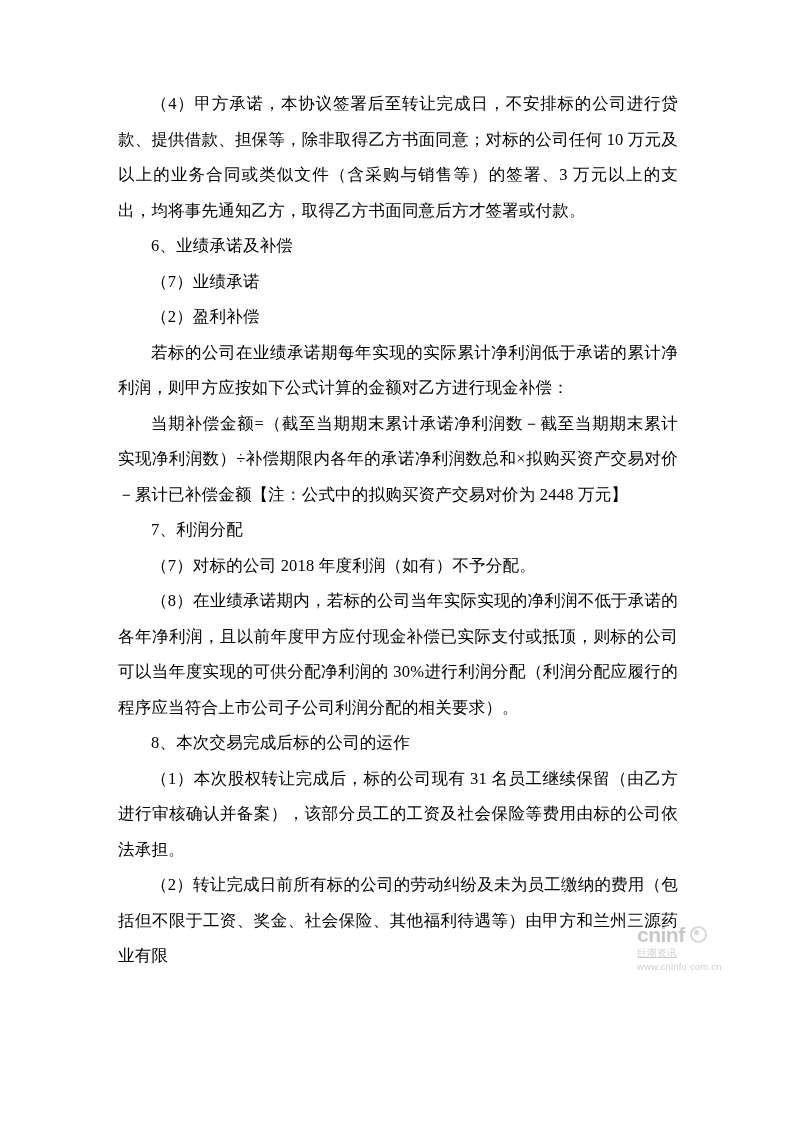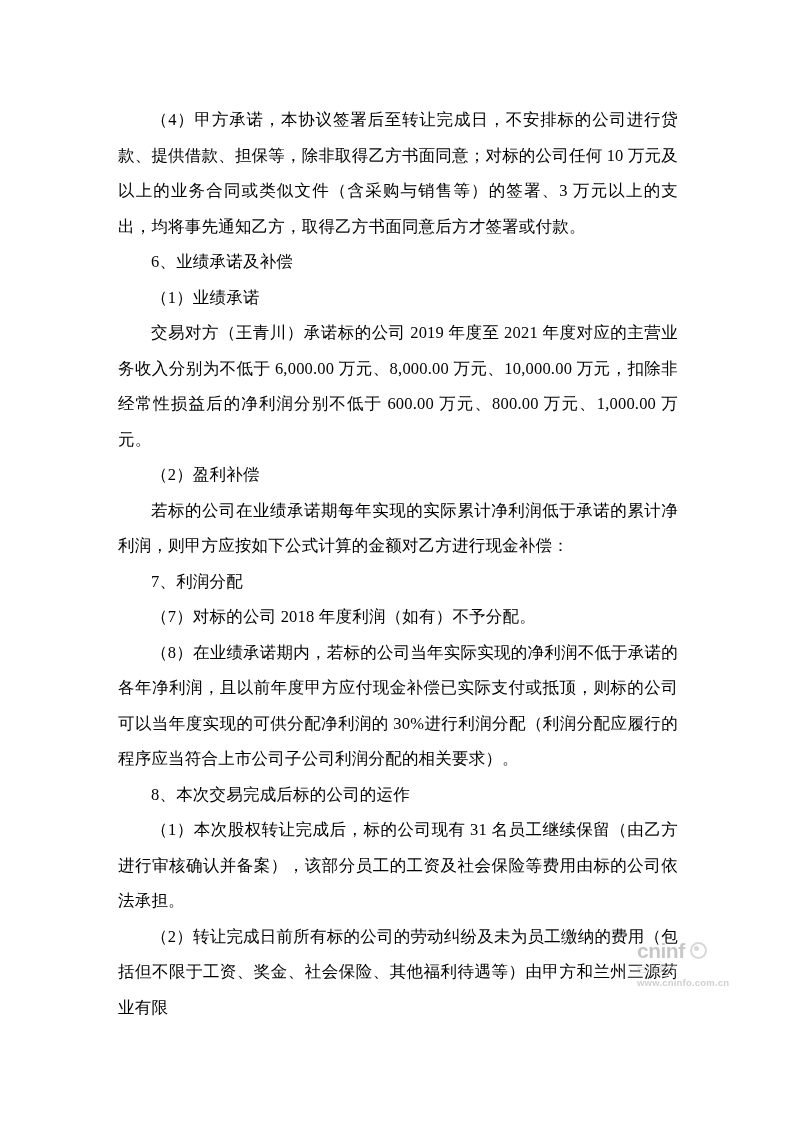--- a/index.html
+++ b/index.html
@@ -11,21 +11,21 @@
     height: 1122px;
     background: #ffffff;
     font-family: "Liberation Serif", "DejaVu Serif", serif;
     color: #000000;
     position: relative;
     overflow: hidden;
   }
   .page {
     position: absolute;
     left: 0;
-    top: 16px;
+    top: 0;
     width: 793px;
     height: 996px;
     box-sizing: border-box;
   }
   .content {
     position: absolute;
     left: 118px;
     top: 86px;
     width: 560px;
   }
@@ -77,41 +77,41 @@
     height: 5px;
     background: #b9b9b9;
     border-radius: 50%;
   }
   .wm-cn {
     font-family: "Liberation Sans", sans-serif;
     font-size: 9.5px;
     color: #a8a8a8;
     margin-top: 2px;
     letter-spacing: 0.5px;
+    text-decoration: underline;
   }
   .wm-url {
     font-family: "Liberation Sans", sans-serif;
     font-size: 9.5px;
     color: #a8a8a8;
     margin-top: 1px;
     letter-spacing: 0.2px;
-    font-weight: bold;
   }
 </style>
 </head>
 <body>
 
 <div class="page">
   <div class="content">
     <p class="para">（4）甲方承诺，本协议签署后至转让完成日，不安排标的公司进行贷款、提供借款、担保等，除非取得乙方书面同意；对标的公司任何 10 万元及以上的业务合同或类似文件（含采购与销售等）的签署、3 万元以上的支出，均将事先通知乙方，取得乙方书面同意后方才签署或付款。</p>
     <p class="para">6、业绩承诺及补偿</p>
-    <p class="para">（1）业绩承诺</p>
-    <p class="para">交易对方（王青川）承诺标的公司 2019 年度至 2021 年度对应的主营业务收入分别为不低于 6,000.00 万元、8,000.00 万元、10,000.00 万元，扣除非经常性损益后的净利润分别不低于 600.00 万元、800.00 万元、1,000.00 万元。</p>
+    <p class="para">（7）业绩承诺</p>
     <p class="para">（2）盈利补偿</p>
     <p class="para">若标的公司在业绩承诺期每年实现的实际累计净利润低于承诺的累计净利润，则甲方应按如下公式计算的金额对乙方进行现金补偿：</p>
+    <p class="para">当期补偿金额=（截至当期期末累计承诺净利润数－截至当期期末累计实现净利润数）÷补偿期限内各年的承诺净利润数总和×拟购买资产交易对价－累计已补偿金额【注：公式中的拟购买资产交易对价为 2448 万元】</p>
     <p class="para">7、利润分配</p>
     <p class="para">（7）对标的公司 2018 年度利润（如有）不予分配。</p>
     <p class="para">（8）在业绩承诺期内，若标的公司当年实际实现的净利润不低于承诺的各年净利润，且以前年度甲方应付现金补偿已实际支付或抵顶，则标的公司可以当年度实现的可供分配净利润的 30%进行利润分配（利润分配应履行的程序应当符合上市公司子公司利润分配的相关要求）。</p>
     <p class="para">8、本次交易完成后标的公司的运作</p>
     <p class="para">（1）本次股权转让完成后，标的公司现有 31 名员工继续保留（由乙方进行审核确认并备案），该部分员工的工资及社会保险等费用由标的公司依法承担。</p>
     <p class="para">（2）转让完成日前所有标的公司的劳动纠纷及未为员工缴纳的费用（包括但不限于工资、奖金、社会保险、其他福利待遇等）由甲方和兰州三源药业有限</p>
   </div>
 
   <div class="watermark">
     <div class="wm-row">

